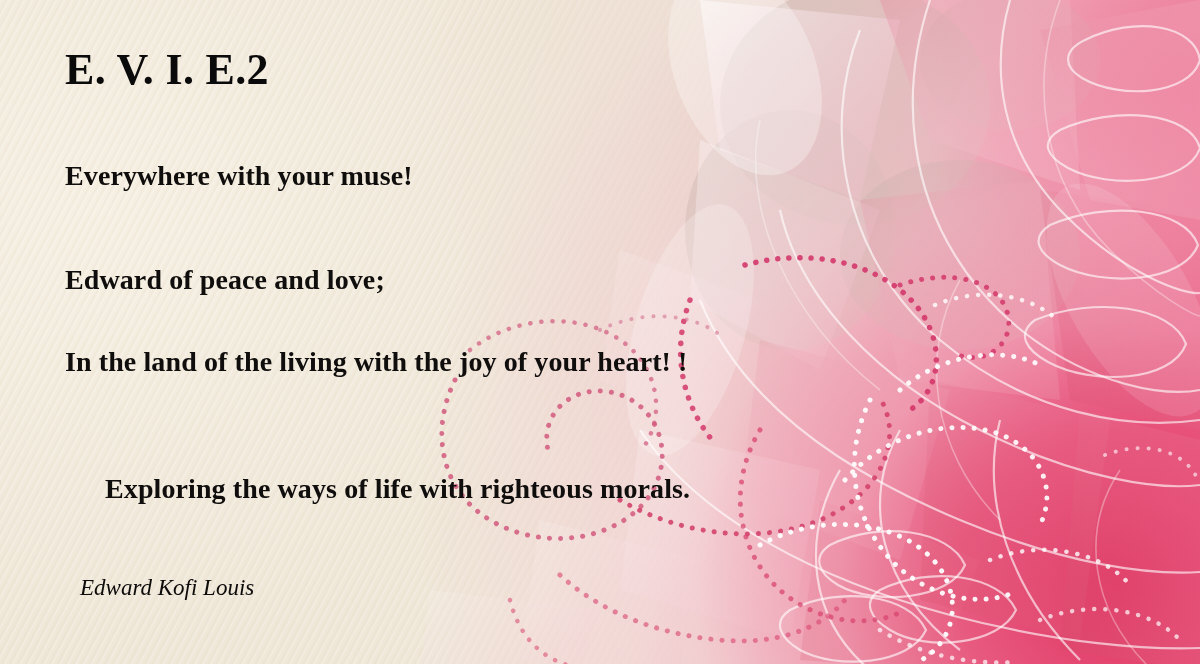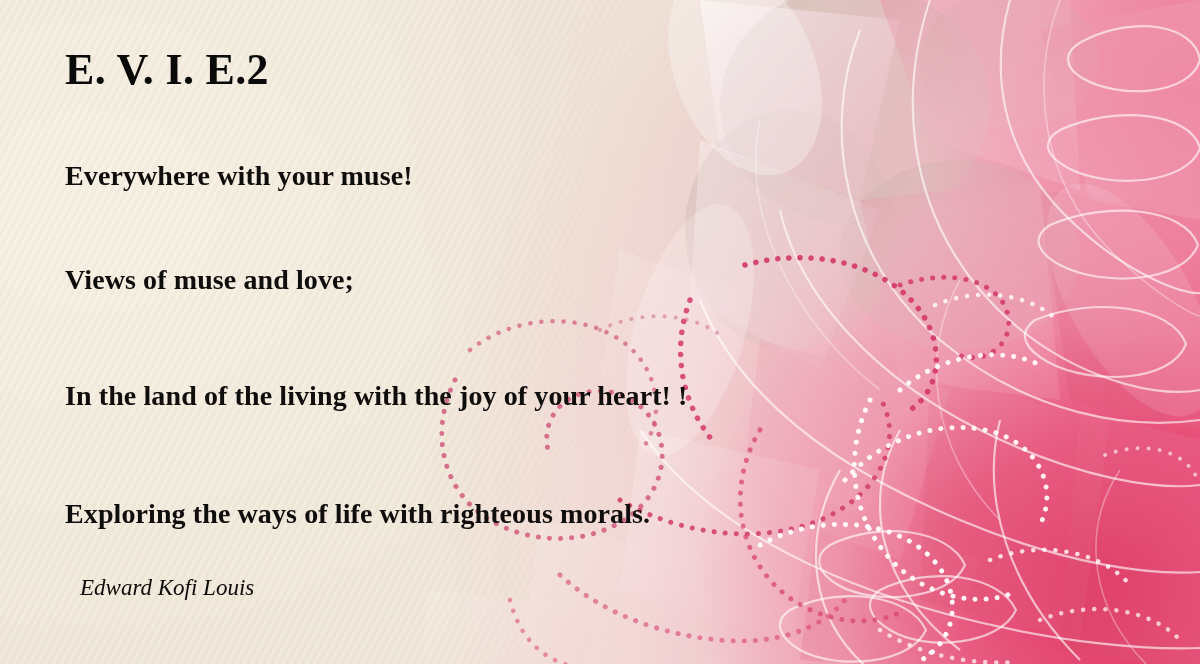--- a/index.html
+++ b/index.html
@@ -99,22 +99,22 @@
     left: 0;
     font-size: 28px;
     font-weight: bold;
     color: #100d0d;
     letter-spacing: 0.1px;
     white-space: nowrap;
   }
 
   #poem-line-0 { top: 160px; }
   #poem-line-1 { top: 264px; }
-  #poem-line-2 { top: 380px; }
-  #poem-line-3 { top: 498px; }
+  #poem-line-2 { top: 346px; }
+  #poem-line-3 { top: 473px; margin-left: 40px; }
 
   #poem-author {
     position: absolute;
     top: 575px;
     left: 15px;
     font-size: 23px;
     font-style: italic;
     font-weight: normal;
     color: #0d0a0a;
     white-space: nowrap;
@@ -227,20 +227,20 @@
       <path d="M1040,620 C1090,600 1150,608 1180,640" stroke="#ffffff" stroke-opacity="0.7" stroke-width="4.5" stroke-dasharray="0.1 11"></path>
       <path d="M880,630 C920,655 970,665 1015,662" stroke="#ffffff" stroke-opacity="0.7" stroke-width="4.5" stroke-dasharray="0.1 11"></path>
       <path d="M1105,455 C1145,440 1185,450 1198,480" stroke="#ffffff" stroke-opacity="0.6" stroke-width="4" stroke-dasharray="0.1 11"></path>
     </g>
   </svg>
 
   <div id="text-block">
     <div id="poem-title">E. V. I. E.2</div>
 
     <div class="poem-line" id="poem-line-0">Everywhere with your muse!</div>
-    <div class="poem-line" id="poem-line-1">Views of muse and love;</div>
+    <div class="poem-line" id="poem-line-1">Edward of peace and love;</div>
     <div class="poem-line" id="poem-line-2">In the land of the living with the joy of your heart! !</div>
     <div class="poem-line" id="poem-line-3">Exploring the ways of life with righteous morals.</div>
 
     <div id="poem-author">Edward Kofi Louis</div>
   </div>
 
 </div>
 
 </body></html>

